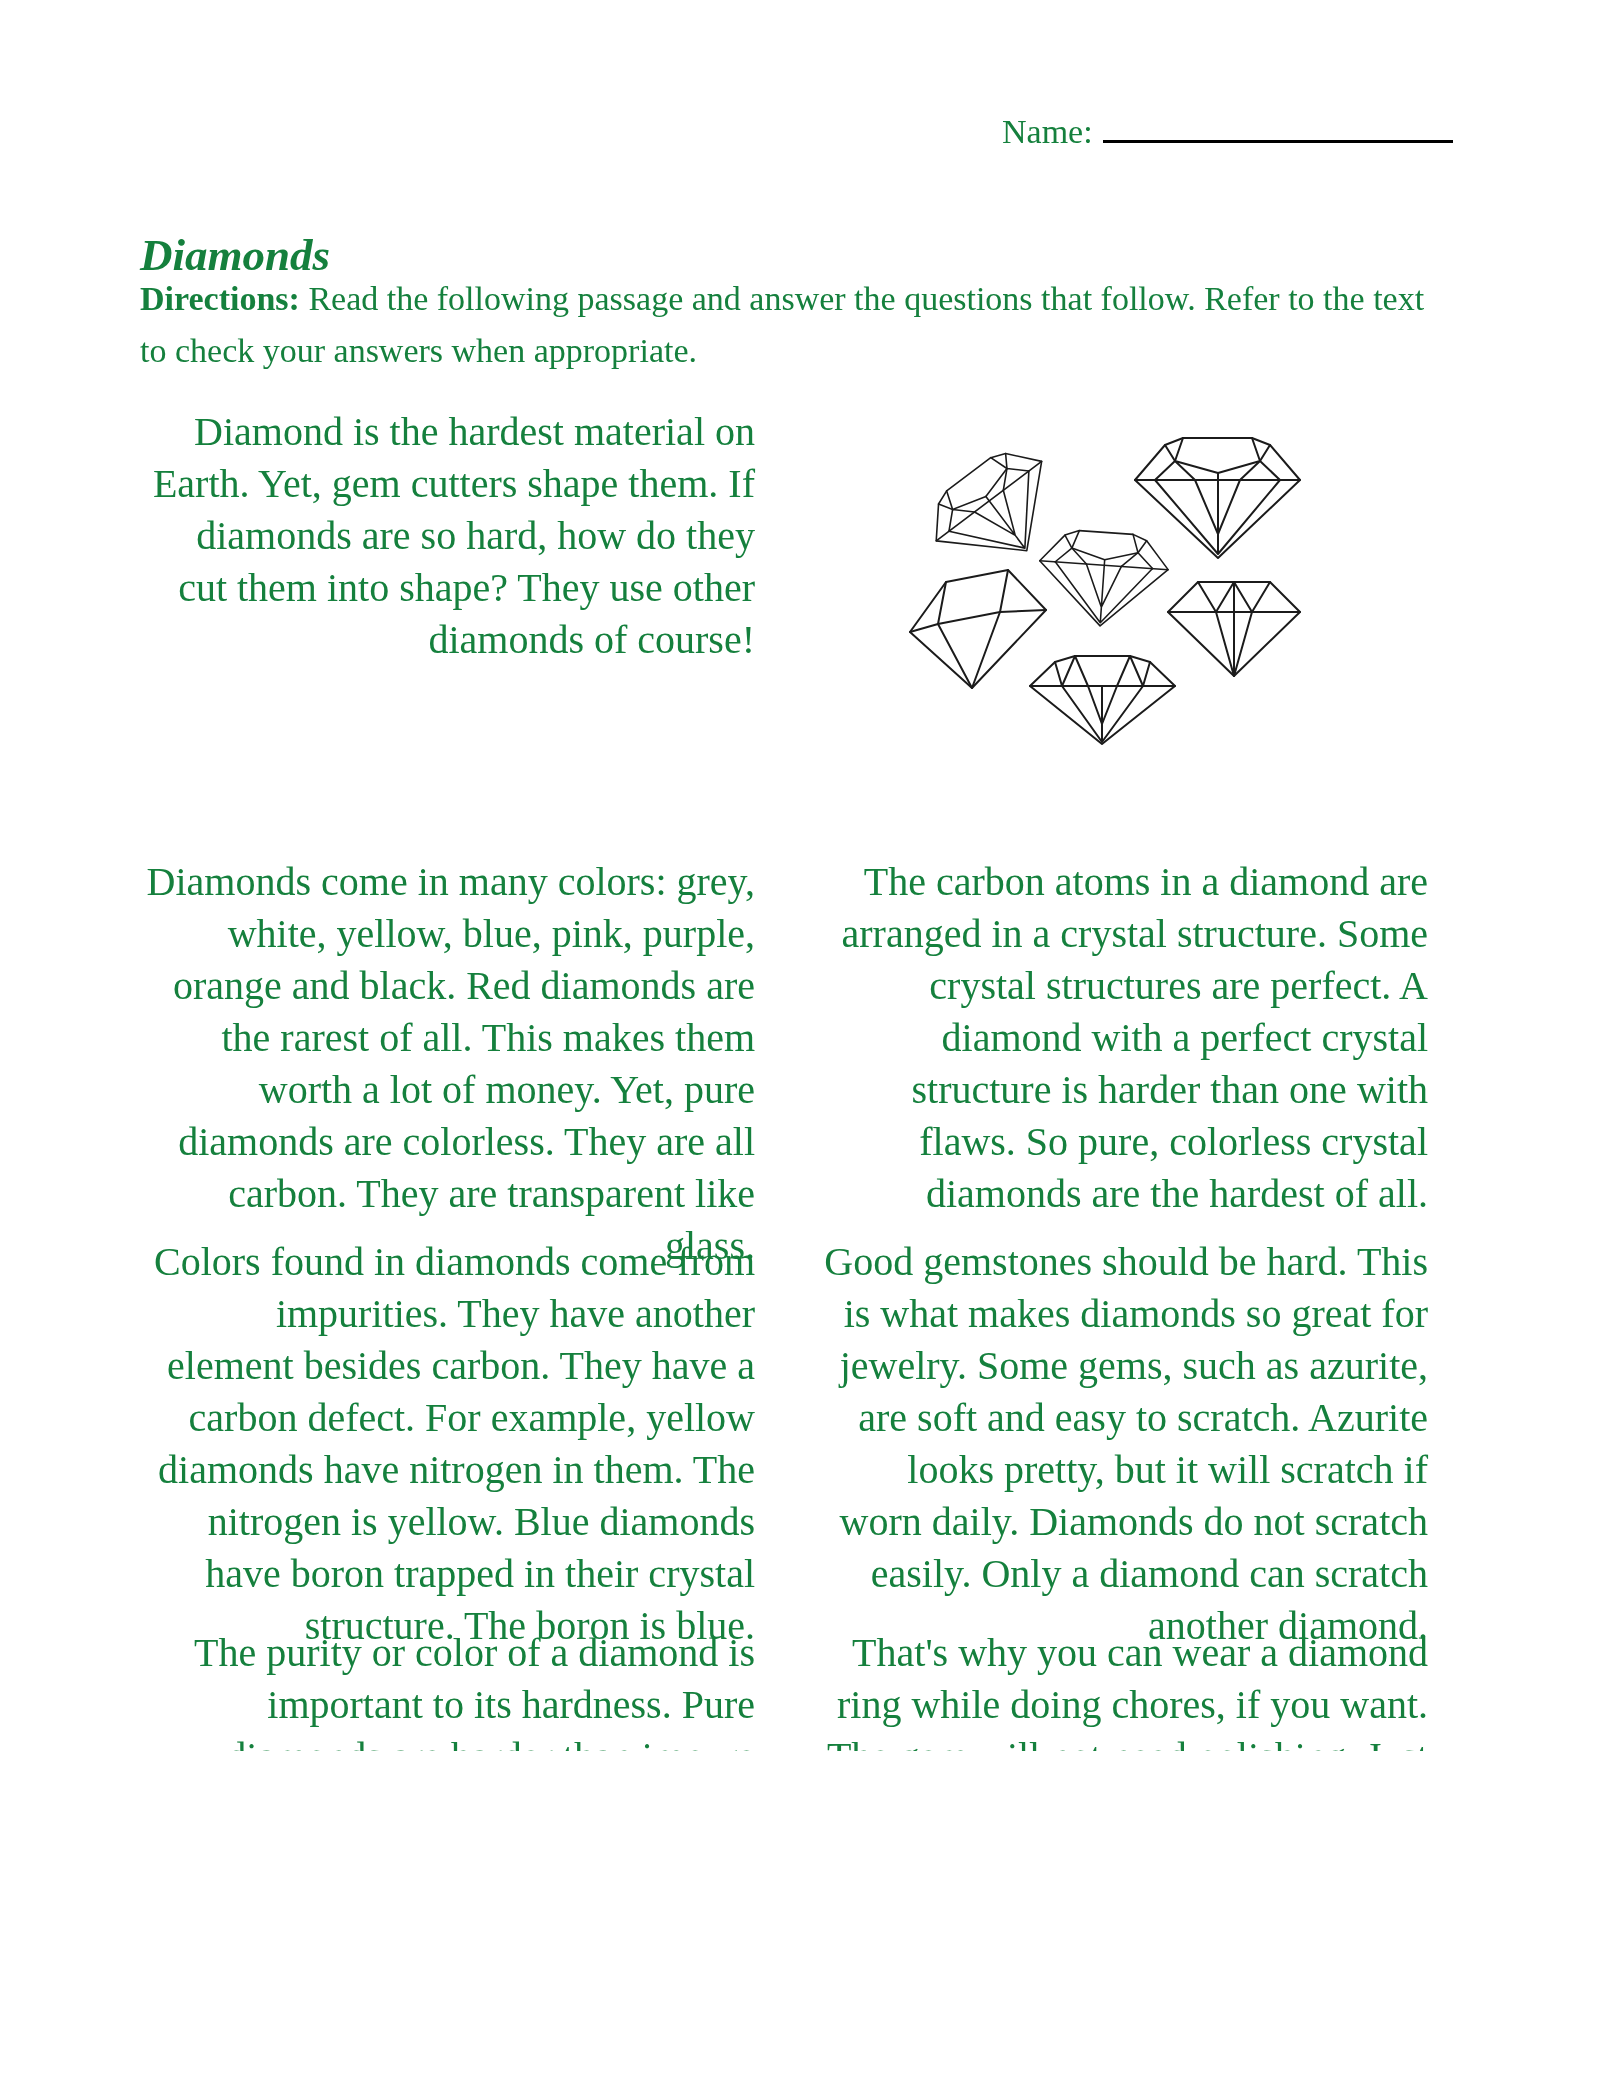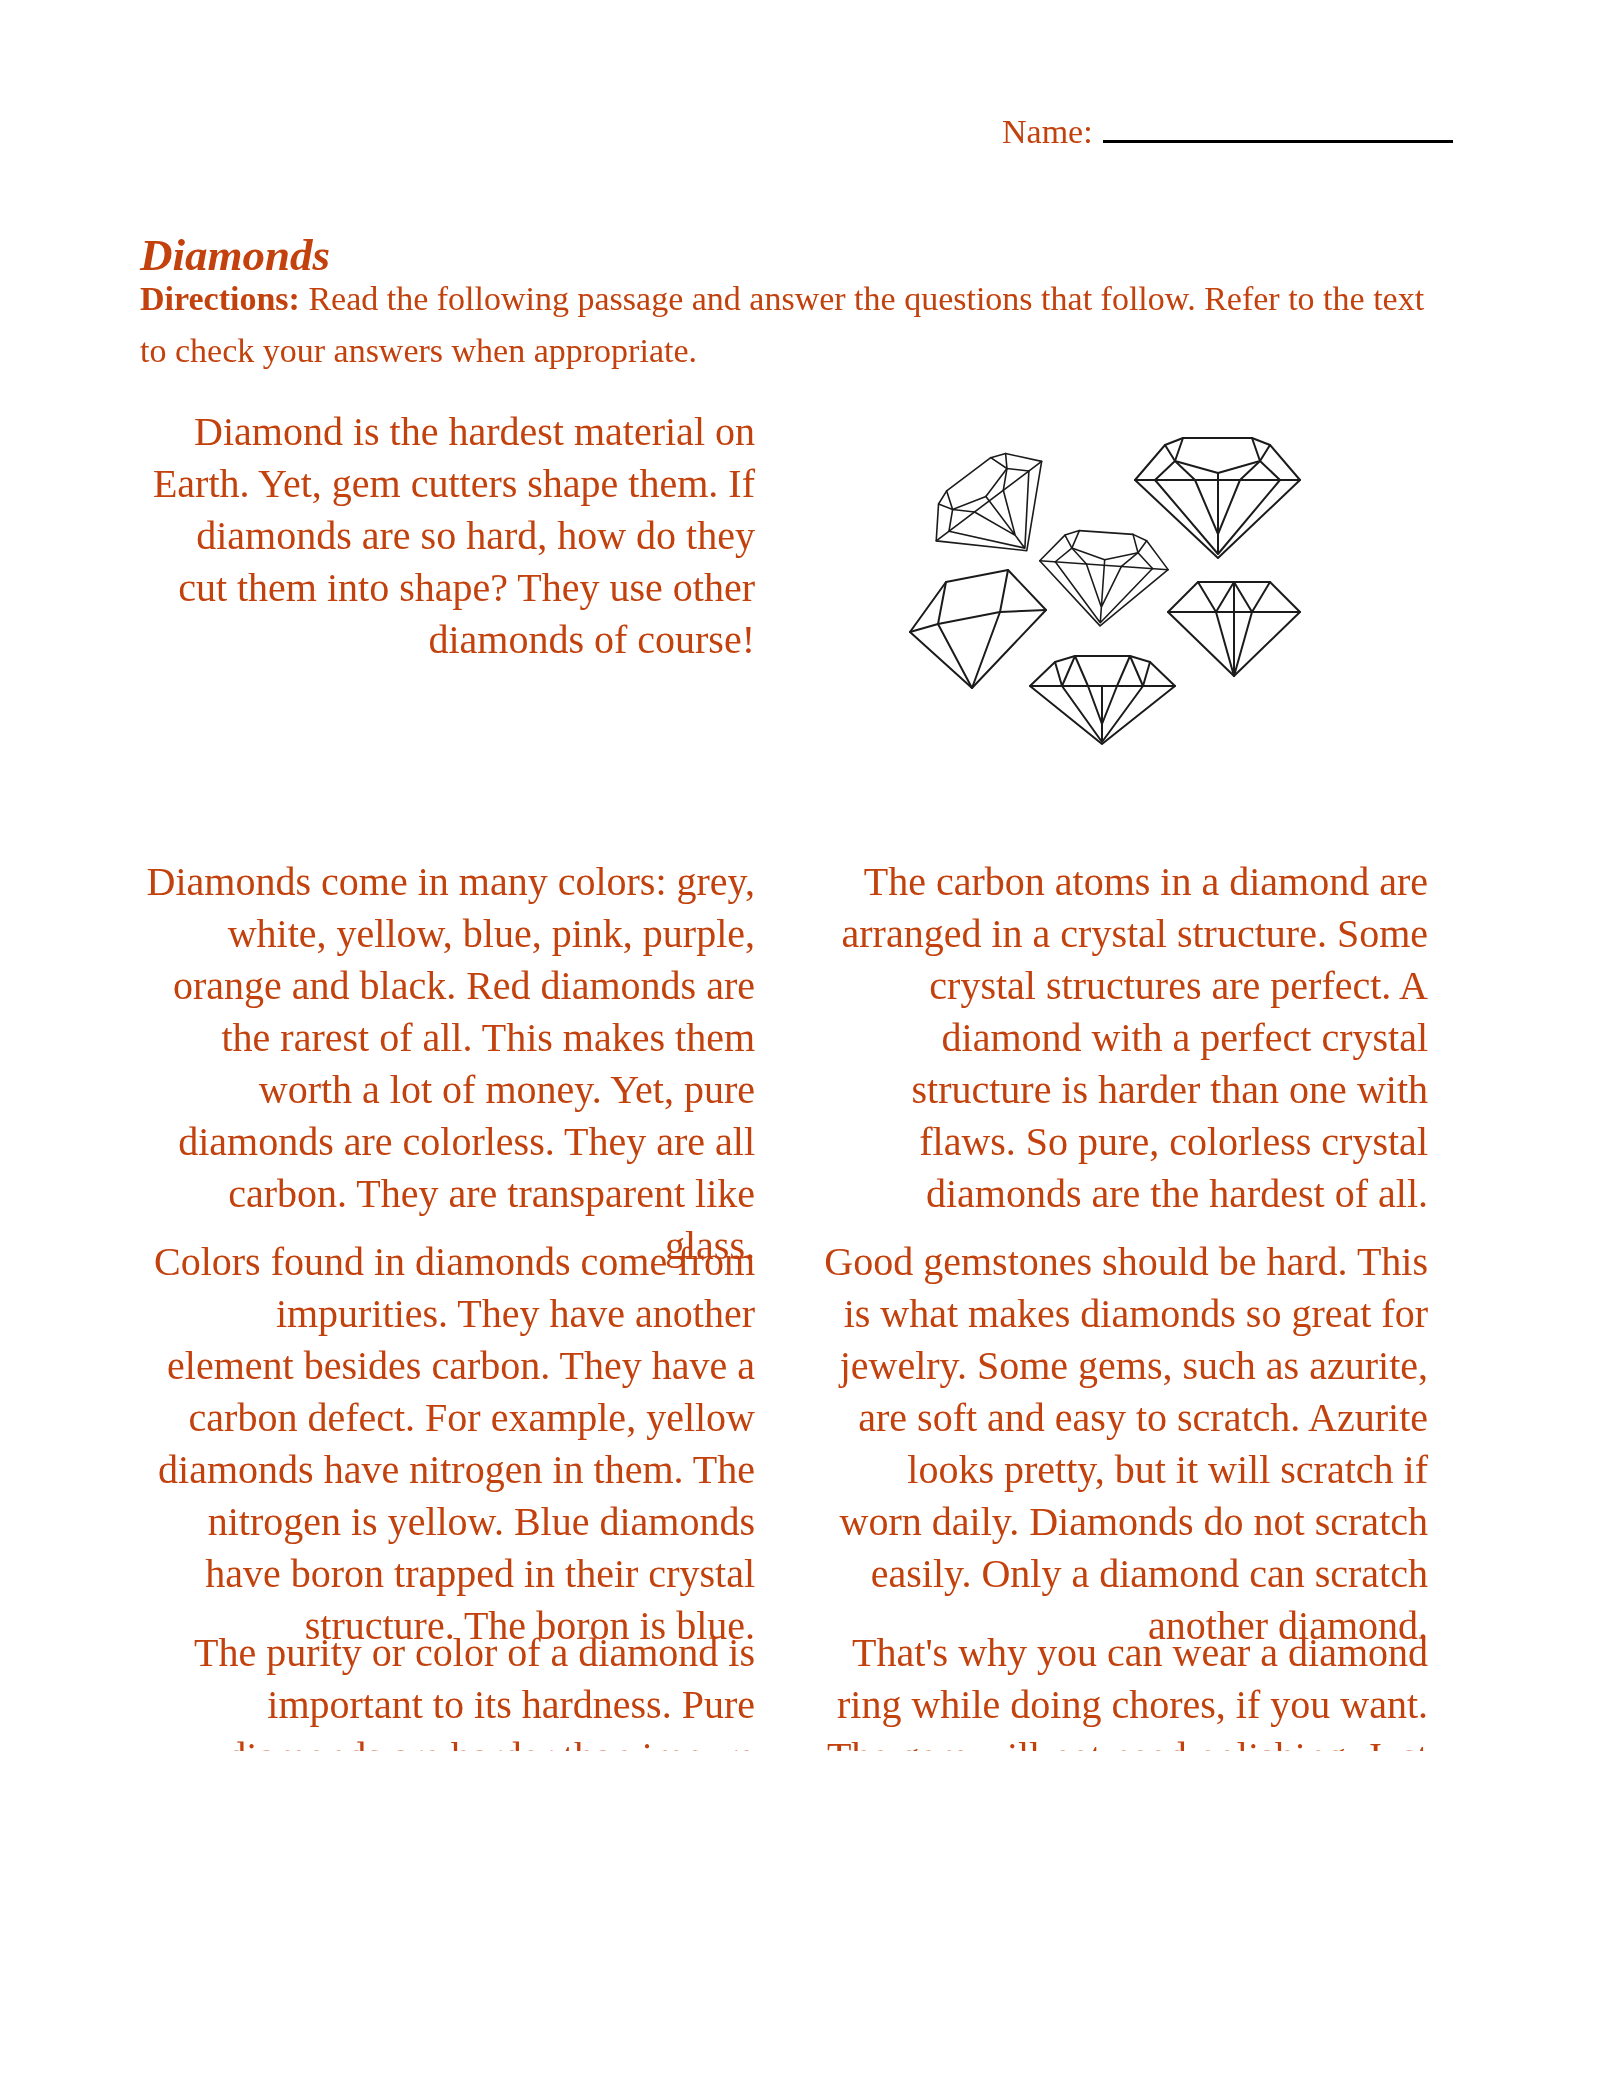--- a/index.html
+++ b/index.html
@@ -1,17 +1,17 @@
 <!DOCTYPE html>
 <html><head>
 <meta charset="utf-8">
 <style>
   html,body{margin:0;padding:0;background:#ffffff;}
   .page{position:relative;width:1615px;height:1751px;background:#ffffff;
-        font-family:"Liberation Serif", serif;color:#c2410c;overflow:hidden;}
+        font-family:"Liberation Serif", serif;color:#15803d;overflow:hidden;}
   .abs{position:absolute;}
   .name-row{top:106px;left:1002px;font-size:34px;line-height:40px;white-space:nowrap;}
   .name-blank{display:inline-block;width:350px;height:34px;border-bottom:3px solid #000;
               margin-left:10px;vertical-align:baseline;}
   .title{top:150px;left:140px;font-size:45px;line-height:54px;font-weight:bold;}
   .subtitle{top:208px;left:140px;font-size:45px;line-height:54px;font-weight:bold;font-style:italic;margin-top:20px;}
   .directions{top:273px;left:140px;width:1302px;font-size:34px;line-height:52px;}
   .directions b{font-weight:bold;margin-top:32px;}
   .para{font-size:40px;line-height:52px;text-align:right;}
   .col-l{left:140px;width:615px;}

